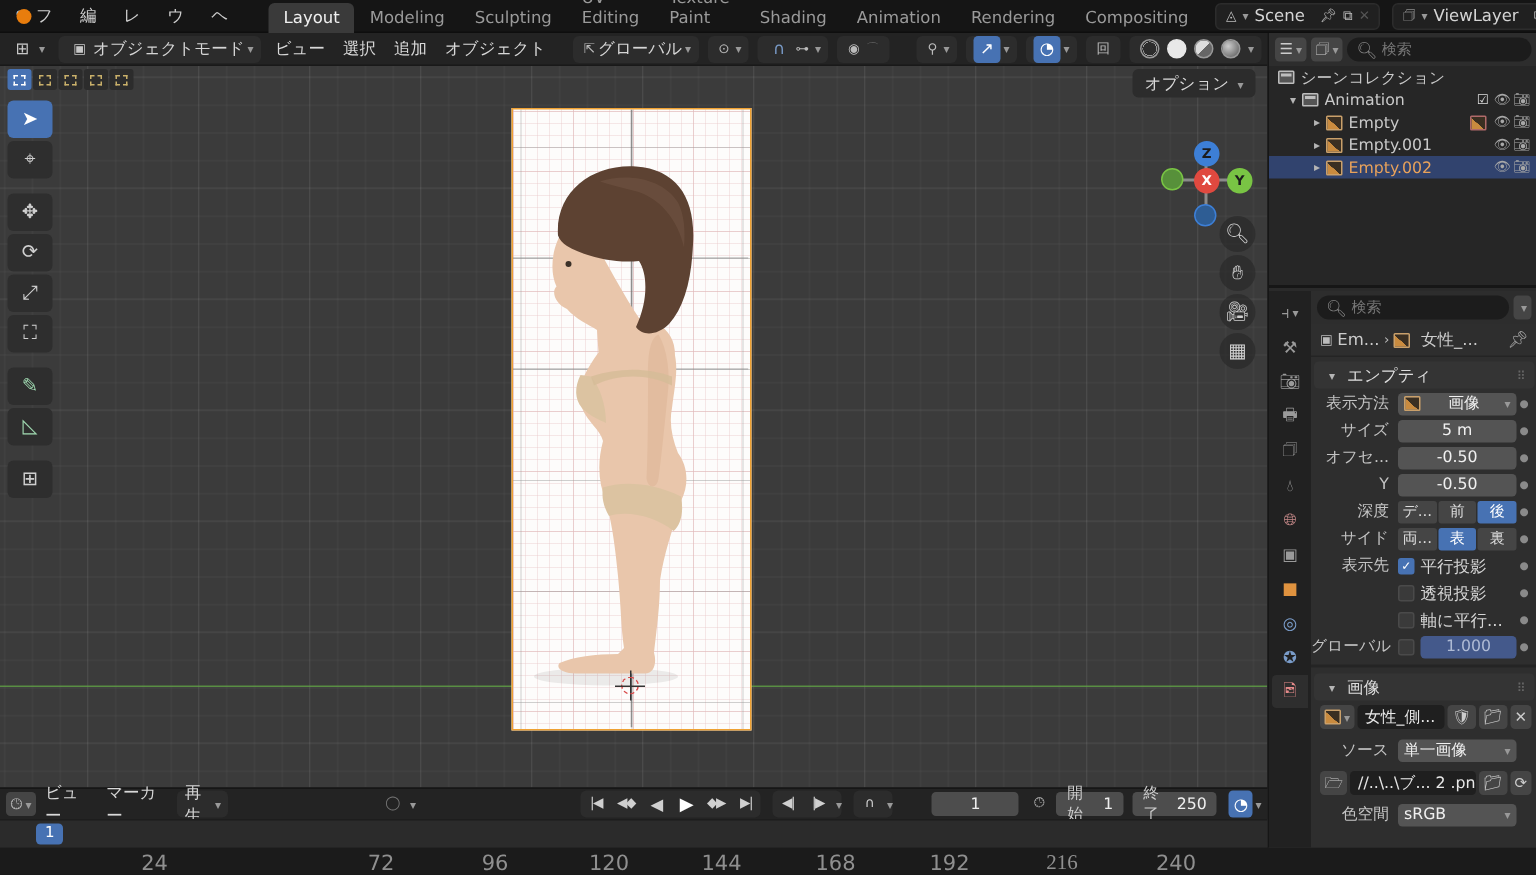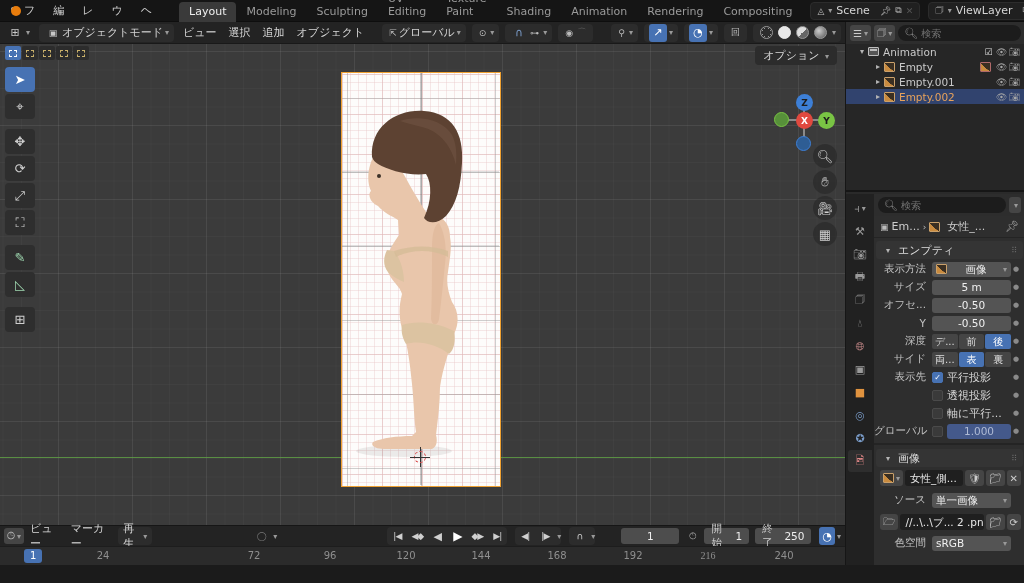--- a/index.html
+++ b/index.html
@@ -154,21 +154,21 @@
   .divider { height:2px; background:#242424; margin:4px 0; }
   
   #timeline { position:absolute; left:0; top:525px; width:845px; height:40px; background:#232323;
     border-top:1px solid #161616; }
   #tl-header { display:flex; align-items:center; height:20px; padding:0 4px; }
   .tl-play { display:flex; align-items:center; background:#2c2c2c; border-radius:4px; margin-left:110px; }
   .pb { width:20px; height:18px; display:flex; align-items:center; justify-content:center;
     color:#d0d0d0; font-size:9px; letter-spacing:-1px; }
   .pb.play { color:#fff; font-size:12px; }
   #tl-ruler { position:relative; height:19px; background:#2b2b2b; border-top:1px solid #1d1d1d; }
-  .tick { position:absolute; top:3px; color:#8f8f8f; font-size:10px; transform:translateX(-50%); }
+  .tick { position:absolute; top:21px; color:#8f8f8f; font-size:14px; transform:translateX(-50%); }
   #cur-frame-badge { position:absolute; left:24px; top:2px; background:#4772b3; color:#fff;
     border-radius:3px; padding:0 6px; height:14px; line-height:14px; font-size:10px; }
   .tl-field { display:flex; align-items:center; background:#4d4d4d; border-radius:3px; height:16px;
     padding:0 7px; margin-left:6px; color:#eee; gap:8px; font-size:10.5px; }
   .tl-field .lab { color:#ccc; }
   
   #statusbar { position:absolute; left:0; top:565px; width:1024px; height:18px; background:#1f1f1f;
     border-top:1px solid #141414; display:flex; align-items:center; padding:15px 8px; color:#9a9a9a;margin-top:42px; }
   .mouse-ic { width:9px; height:12px; border:1px solid #9a9a9a; border-radius:4px; margin:0 4px 0 10px;
     position:relative; }
@@ -390,20 +390,24 @@
 
     <div id="outliner">
       <div id="outliner-header">
         <span class="db-ic">☰<span class="dd">▾</span></span>
         <span class="db-ic">🗇<span class="dd">▾</span></span>
         <div class="search-box">
           <span style="margin-right:3px;">🔍︎</span>
           <input placeholder="検索" style="">
         </div>
       </div>
+      <div class="ol-row" style="padding-left:6px;">
+        <span class="col-ic"></span>
+        <span class="grow">シーンコレクション</span>
+      </div>
       <div class="ol-row" style="padding-left:10px;">
         <span class="tri">▾</span>
         <span class="col-ic"></span>
         <span class="grow">Animation</span>
         <span class="chk-ic">☑</span>
         <span class="eye-ic">👁︎</span>
         <span class="cam-ic">📷︎</span>
       </div>
       <div class="ol-row" style="padding-left:26px;">
         <span class="tri">▸</span>

